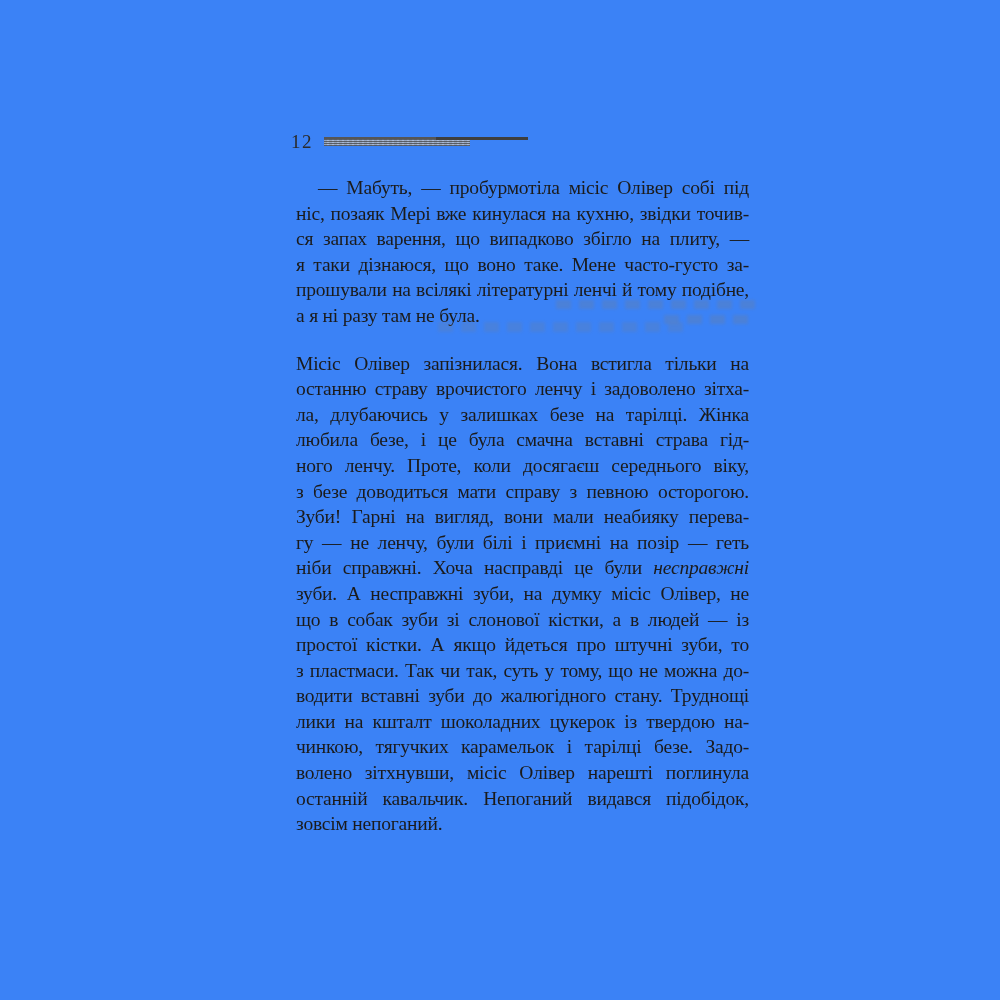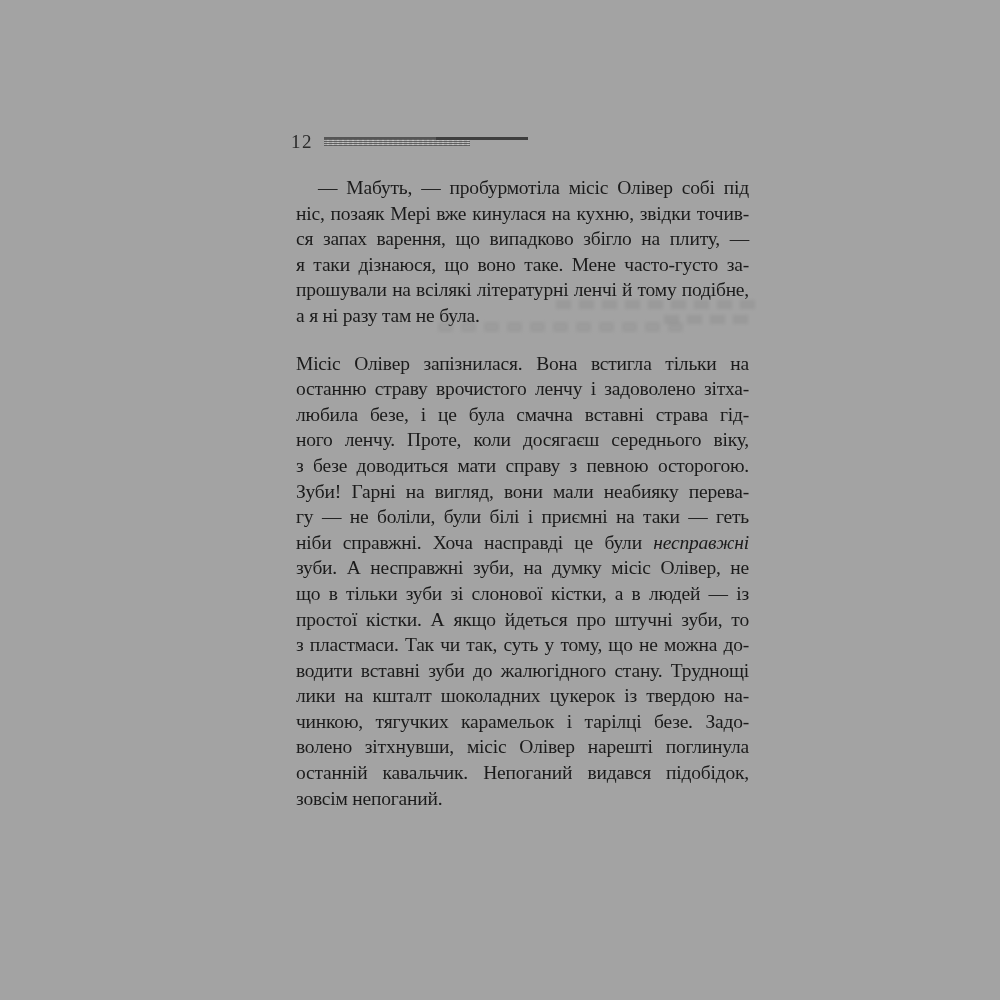--- a/index.html
+++ b/index.html
@@ -4,21 +4,21 @@
 <style>
   html, body {
     margin: 0; padding: 0;
     width: 1000px; height: 1000px;
     background: #ffffff;
     font-family: "Liberation Serif", serif;
     overflow: hidden;
   }
   .page {
     position: absolute; inset: 0;
-    background: #a3a3a3;
+    background: #3b82f6;
     color: #1b1b1b;
   }
   
   .header { position: absolute; left: 0; top: 0; }
   .page-number {
     position: absolute; left: 291px; top: 131px;
     font-size: 19px; letter-spacing: 1.5px; color: #2a2a2a;
   }
   .ornament { position: absolute; left: 324px; top: 137px; width: 204px; height: 11px; }
   .orn-top  { position: absolute; left: 0; top: 0; width: 100%; height: 2px; background: #565656; }
@@ -75,28 +75,29 @@
         <div class="line" style="text-indent: 22px;"><span>— Мабуть, — пробурмотіла місіс Олівер собі під</span></div>
         <div class="line"><span>ніс, позаяк Мері вже кинулася на кухню, звідки точив-</span></div>
         <div class="line"><span>ся запах варення, що випадково збігло на плиту, —</span></div>
         <div class="line"><span>я таки дізнаюся, що воно таке. Мене часто-густо за-</span></div>
         <div class="line"><span>прошували на всілякі літературні ленчі й тому подібне,</span></div>
         <div class="line last"><span>а я ні разу там не була.</span></div>
       </div>
       <div class="para">
         <div class="line"><span>Місіс Олівер запізнилася. Вона встигла тільки на</span></div>
         <div class="line"><span>останню страву врочистого ленчу і задоволено зітха-</span></div>
+        <div class="line"><span>ла, длубаючись у залишках безе на тарілці. Жінка</span></div>
         <div class="line"><span>любила безе, і це була смачна вставні страва гід-</span></div>
         <div class="line"><span>ного ленчу. Проте, коли досягаєш середнього віку,</span></div>
         <div class="line"><span>з безе доводиться мати справу з певною осторогою.</span></div>
         <div class="line"><span>Зуби! Гарні на вигляд, вони мали неабияку перева-</span></div>
-        <div class="line"><span>гу — не боліли, були білі і приємні на таки — геть</span></div>
+        <div class="line"><span>гу — не ленчу, були білі і приємні на позір — геть</span></div>
         <div class="line"><span>ніби справжні. Хоча насправді це були </span><span class="it">несправжні</span></div>
         <div class="line"><span>зуби. А несправжні зуби, на думку місіс Олівер, не</span></div>
-        <div class="line"><span>що в тільки зуби зі слонової кістки, а в людей — із</span></div>
+        <div class="line"><span>що в собак зуби зі слонової кістки, а в людей — із</span></div>
         <div class="line"><span>простої кістки. А якщо йдеться про штучні зуби, то</span></div>
         <div class="line"><span>з пластмаси. Так чи так, суть у тому, що не можна до-</span></div>
         <div class="line"><span>водити вставні зуби до жалюгідного стану. Труднощі</span></div>
         <div class="line"><span>лики на кшталт шоколадних цукерок із твердою на-</span></div>
         <div class="line"><span>чинкою, тягучких карамельок і тарілці безе. Задо-</span></div>
         <div class="line"><span>волено зітхнувши, місіс Олівер нарешті поглинула</span></div>
         <div class="line"><span>останній кавальчик. Непоганий видався підобідок,</span></div>
         <div class="line last"><span>зовсім непоганий.</span></div>
       </div>
     </div>

